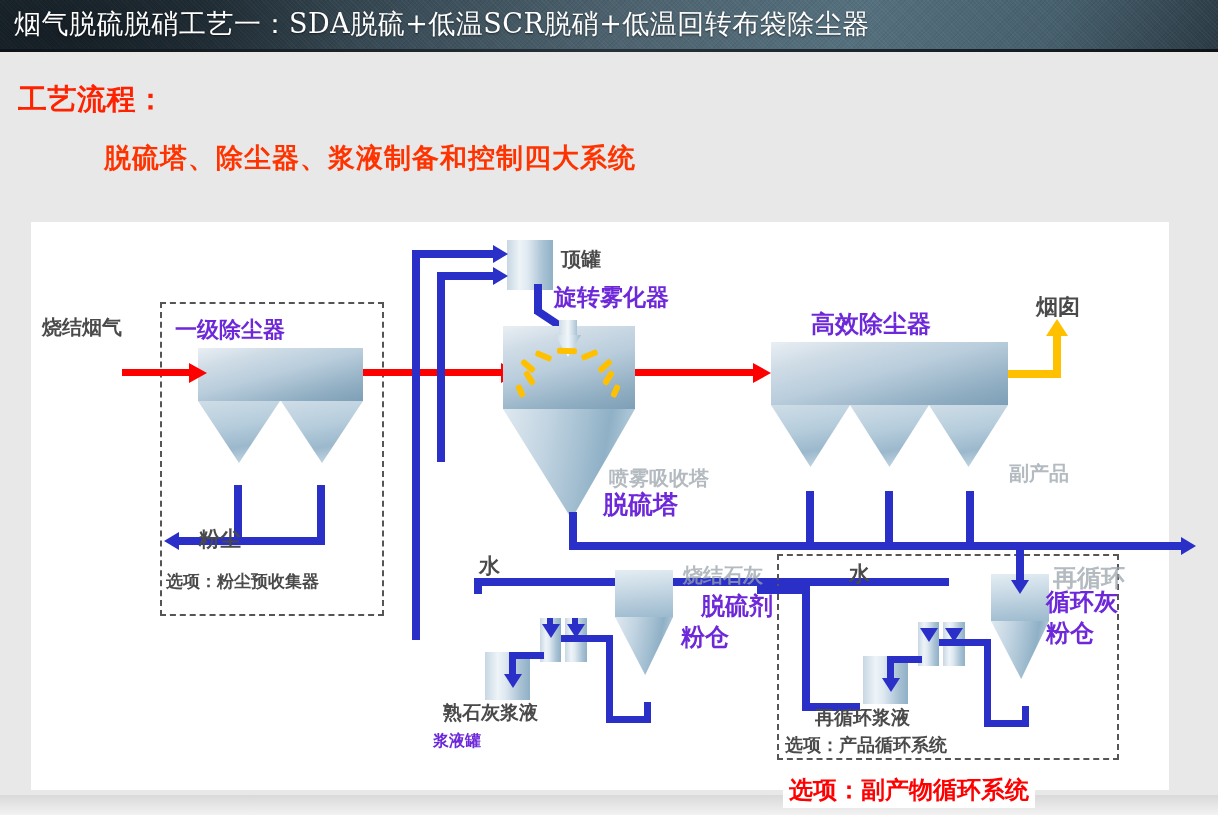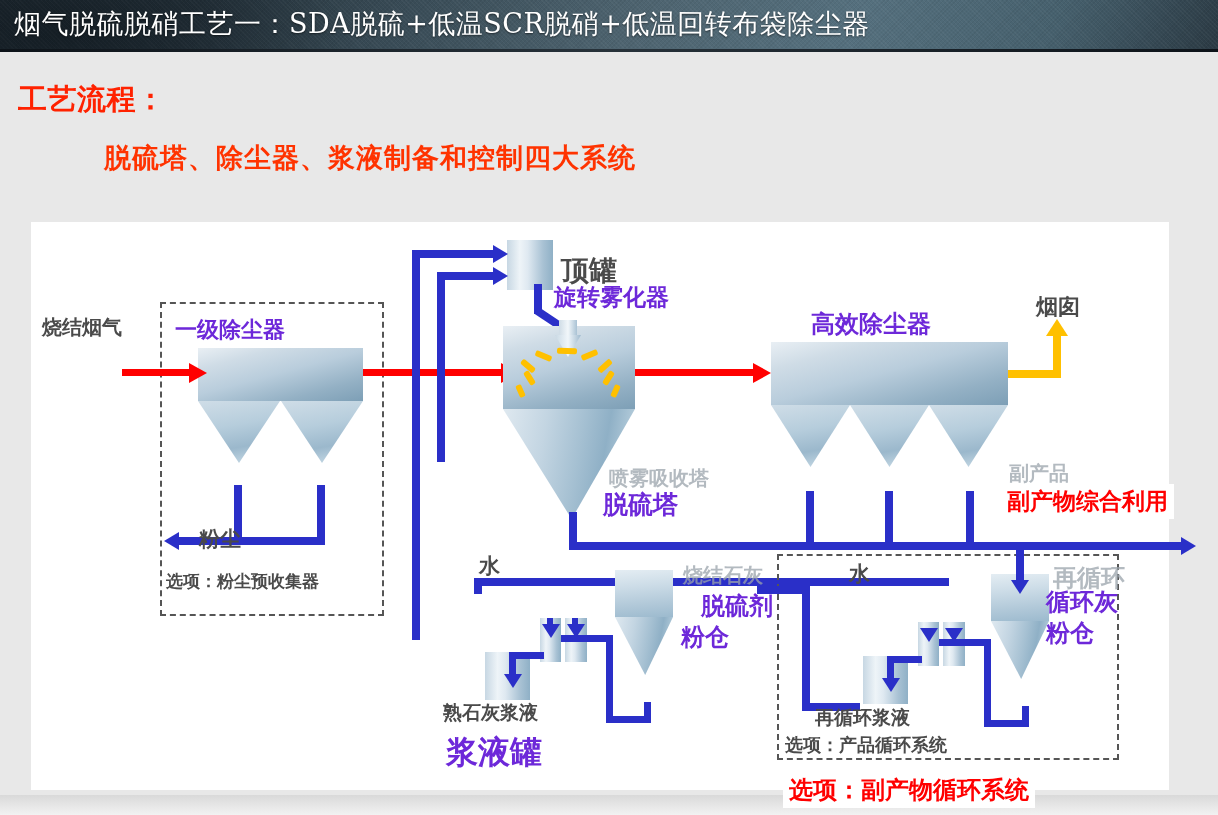--- a/index.html
+++ b/index.html
@@ -177,21 +177,21 @@
   <div class="pipe-red" style="left:91px;top:147px;width:68px;height:7px;"></div>
   <div class="arrow arr-r-red" style="left:158px;top:141px;"></div>
 
   <div class="pipe-red" style="left:332px;top:147px;width:140px;height:7px;"></div>
   <div class="arrow arr-r-red" style="left:470px;top:141px;"></div>
 
   <div class="pipe-red" style="left:604px;top:147px;width:120px;height:7px;"></div>
   <div class="arrow arr-r-red" style="left:722px;top:141px;"></div>
 
   <div class="cyl" style="left:476px;top:18px;width:46px;height:50px;"></div>
-  <div class="lbl-gray" style="left:530px;top:30px;font-size:28px;">顶罐</div>
+  <div class="lbl-gray" style="left:530px;top:24px;font-size:20px;">顶罐</div>
 
   <div class="pipe" style="left:381px;top:28px;width:8px;height:390px;"></div>
   <div class="pipe" style="left:381px;top:28px;width:82px;height:8px;"></div>
   <div class="arrow arr-r" style="left:462px;top:23px;"></div>
 
   <div class="pipe" style="left:406px;top:50px;width:8px;height:190px;"></div>
   <div class="pipe" style="left:406px;top:50px;width:57px;height:8px;"></div>
   <div class="arrow arr-r" style="left:462px;top:45px;"></div>
 
   <div class="pipe" style="left:503px;top:62px;width:8px;height:30px;"></div>
@@ -237,41 +237,40 @@
   <div class="pipe" style="left:775px;top:269px;width:8px;height:55px;"></div>
   <div class="pipe" style="left:854px;top:269px;width:8px;height:55px;"></div>
   <div class="pipe" style="left:935px;top:269px;width:8px;height:55px;"></div>
 
   <div class="lbl-gray" style="left:1005px;top:70px;font-size:22px;">烟囱</div>
   <div class="pipe-yellow" style="left:977px;top:148px;width:53px;height:8px;"></div>
   <div class="pipe-yellow" style="left:1022px;top:112px;width:8px;height:44px;"></div>
   <div class="arrow arr-u-yel" style="left:1015px;top:97px;"></div>
 
   <div class="lbl-faint" style="left:978px;top:238px;font-size:20px;">副产品</div>
-  <div class="lbl-red-box" style="left:970px;top:262px;font-size:23px;">副产物综合利用</div>
 
   <div class="lbl-gray" style="left:448px;top:330px;font-size:21px;">水</div>
 
   <div class="pipe" style="left:443px;top:356px;width:475px;height:8px;"></div>
   <div class="pipe" style="left:443px;top:356px;width:8px;height:16px;"></div>
 
   <div class="cyl" style="left:509px;top:396px;width:21px;height:44px;"></div>
   <div class="cyl" style="left:534px;top:396px;width:22px;height:44px;"></div>
   <div class="arrow arr-d" style="left:511px;top:402px;"></div>
   <div class="arrow arr-d" style="left:536px;top:402px;"></div>
   <div class="pipe" style="left:516px;top:396px;width:6px;height:14px;"></div>
   <div class="pipe" style="left:541px;top:396px;width:6px;height:14px;"></div>
 
   <div class="cyl" style="left:454px;top:430px;width:45px;height:48px;"></div>
   <div class="pipe" style="left:478px;top:430px;width:35px;height:7px;"></div>
   <div class="pipe" style="left:478px;top:430px;width:7px;height:24px;"></div>
   <div class="arrow arr-d" style="left:473px;top:452px;"></div>
 
   <div class="lbl-gray" style="left:412px;top:478px;font-size:19px;">熟石灰浆液</div>
-  <div class="lbl-blue" style="left:402px;top:509px;font-size:32px;margin-left:13px;">浆液罐</div>
+  <div class="lbl-blue" style="left:402px;top:509px;font-size:16px;">浆液罐</div>
 
   <div class="pipe" style="left:530px;top:413px;width:52px;height:7px;"></div>
   <div class="pipe" style="left:575px;top:413px;width:7px;height:88px;"></div>
   <div class="pipe" style="left:575px;top:494px;width:45px;height:7px;"></div>
   <div class="pipe" style="left:613px;top:480px;width:7px;height:21px;"></div>
 
   <div class="silo-body" style="left:584px;top:348px;width:58px;height:47px;"></div>
   <div class="cone" style="left:584px;top:395px;width:58px;height:58px;"></div>
   <div class="lbl-faint" style="left:652px;top:340px;font-size:20px;">烧结石灰</div>
   <div class="lbl-blue" style="left:650px;top:368px;font-size:24px;margin-left:20px;">脱硫剂</div>

